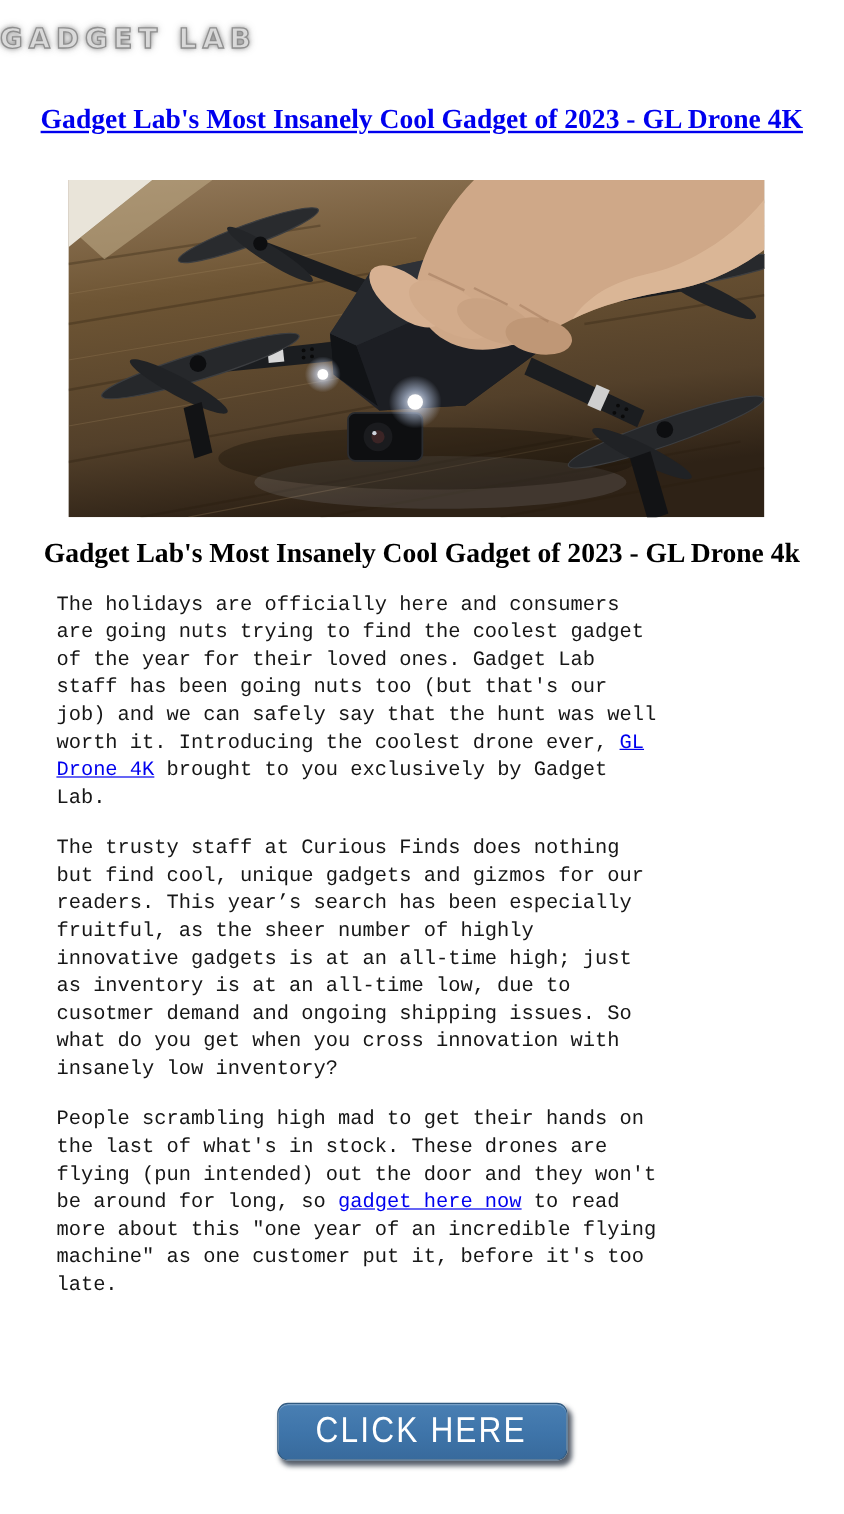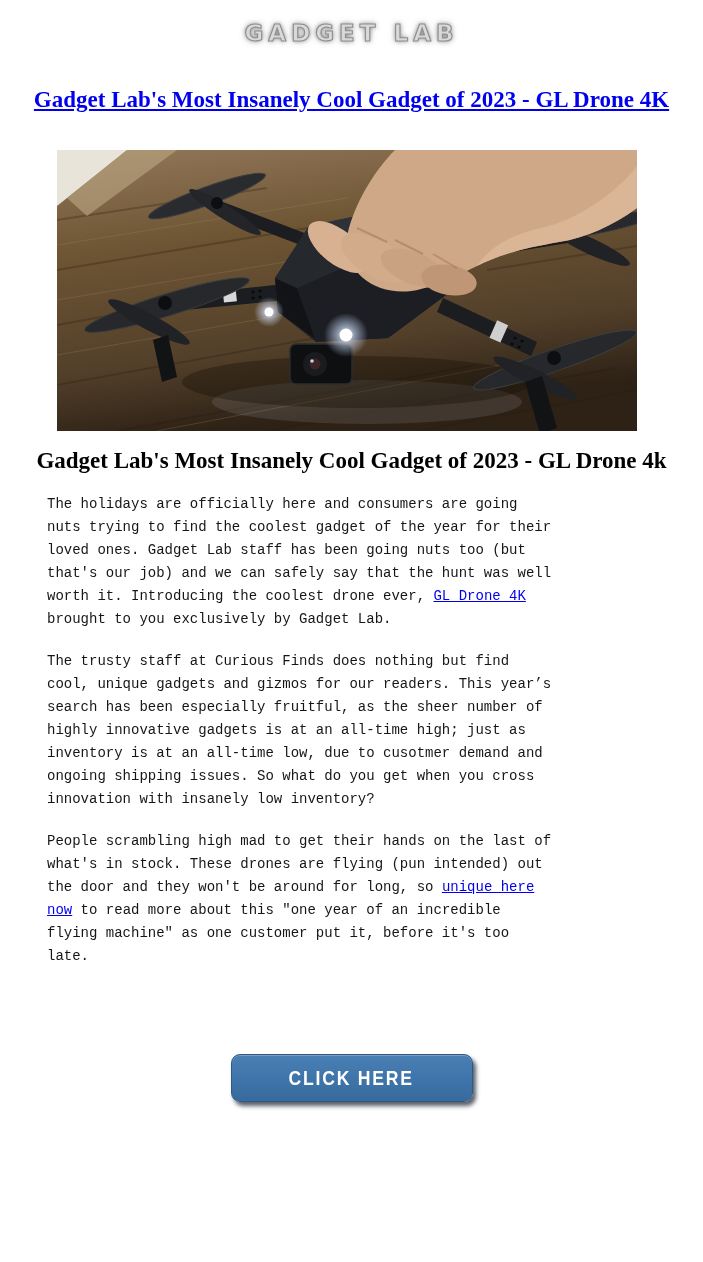--- a/index.html
+++ b/index.html
@@ -2,21 +2,21 @@
 <html><head>
 <meta charset="utf-8">
 <style>
   html, body { margin:0; padding:0; background:#ffffff; }
   body {
     width:703px; min-height:1262px;
     font-family:"Liberation Sans", sans-serif;
     color:#000;
   }
   
-  .logo-wrap { margin-top:20px; text-align:center; }
+  .logo-wrap { margin-top:20px; text-align:left; }
   .logo {
     display:inline-block;
     font-family:"DejaVu Sans", sans-serif;
     font-weight:bold; font-size:23px; letter-spacing:5px;
     color:#d9d9d9;
     -webkit-text-stroke:1.1px #8f8f8f;
     text-shadow:0 0 4px rgba(70,70,70,.6), 0 0 7px rgba(90,90,90,.35);
   }
   
   .headline-link-wrap { margin-top:41px; text-align:center; }
@@ -30,33 +30,33 @@
   
   .article-heading {
     margin:17px 0 0 0; text-align:center;
     font-family:"Liberation Serif", serif;
     font-weight:bold; font-size:23px; color:#000;
   }
   
   .article {
     width:505px; margin-left:47px;
     font-family:"Liberation Mono", "DejaVu Sans Mono", monospace;
-    font-size:14px; line-height:23px; color:#161616;
+    font-size:17px; line-height:23px; color:#161616;
   }
   .article p { margin:19px 0; }
   .article a { color:#0000ee; text-decoration:underline; }
   
   .cta-wrap { margin-top:86px; text-align:center; }
   .cta-button {
     display:inline-block; width:240px; height:46px; line-height:46px;
     background:linear-gradient(#497fb3 0%, #3e74a9 55%, #386a9c 100%);
     border:1px solid #30597f; border-radius:9px;
     box-shadow:3px 4px 4px rgba(45,55,70,.8), inset 0 1px 0 rgba(255,255,255,.25);
     color:#ffffff; text-decoration:none;
-    font-weight:bold; font-size:20px; letter-spacing:2px;
+    font-weight:normal; font-size:30px; letter-spacing:2px;
     font-family:"Liberation Sans", sans-serif;
   }
   .cta-label { display:inline-block; transform:scaleX(.88); white-space:nowrap; }
   .page-end { height:38px; }
 </style>
 </head>
 <body>
 
 <div class="logo-wrap">
   <span class="logo">GADGET LAB</span>
@@ -189,20 +189,20 @@
       <path d="M376,104 L400,118" stroke="#9c7357" stroke-width="2" opacity="0.45" fill="none"></path>
     </g>
   </g>
 </svg>
 
 <h2 class="article-heading">Gadget Lab's Most Insanely Cool Gadget of 2023 - GL Drone 4k</h2>
 
 <div class="article">
   <p><span>The holidays are officially here and consumers are going nuts trying to find the coolest gadget of the year for their loved ones. Gadget Lab staff has been going nuts too (but that's our job) and we can safely say that the hunt was well worth it. Introducing the coolest drone ever, </span><a href="#">GL Drone 4K</a><span> brought to you exclusively by Gadget Lab.</span></p>
   <p>The trusty staff at Curious Finds does nothing but find cool, unique gadgets and gizmos for our readers. This year’s search has been especially fruitful, as the sheer number of highly innovative gadgets is at an all-time high; just as inventory is at an all-time low, due to cusotmer demand and ongoing shipping issues. So what do you get when you cross innovation with insanely low inventory?</p>
-  <p><span>People scrambling high mad to get their hands on the last of what's in stock. These drones are flying (pun intended) out the door and they won't be around for long, so </span><a href="#">unique here now</a><span> to read more about this "one year of an incredible flying machine" as one customer put it, before it's too late.</span></p>
+  <p><span>People scrambling high mad to get their hands on the last of what's in stock. These drones are flying (pun intended) out the door and they won't be around for long, so </span><a href="#">gadget here now</a><span> to read more about this "one year of an incredible flying machine" as one customer put it, before it's too late.</span></p>
 </div>
 
 <div class="cta-wrap">
   <a href="#" class="cta-button"><span class="cta-label">CLICK HERE</span></a>
 </div>
 
 <div class="page-end"></div>
 
 </body></html>

